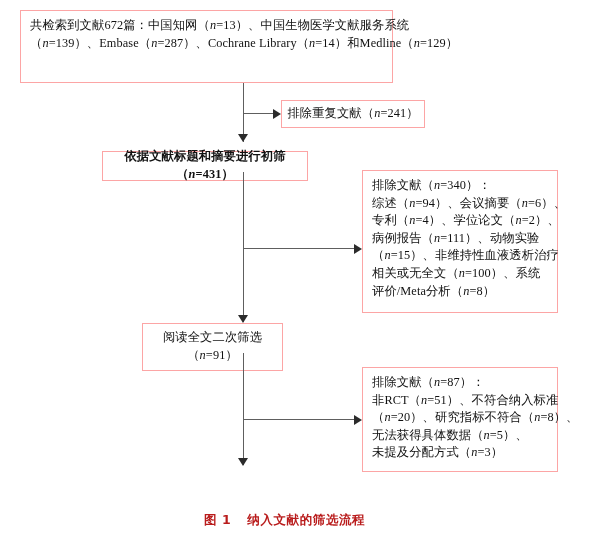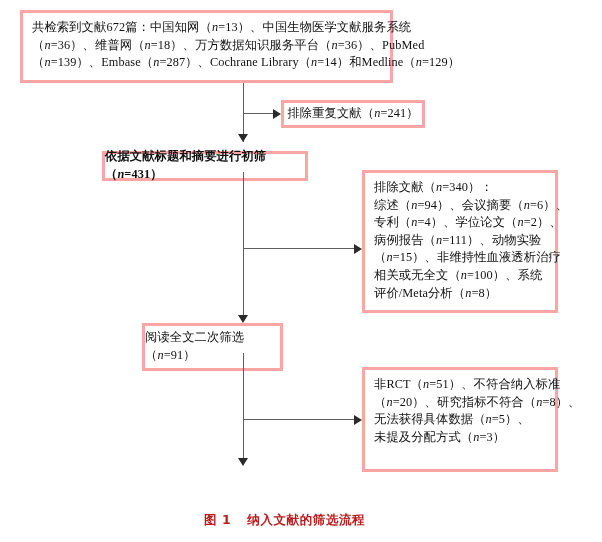--- a/index.html
+++ b/index.html
@@ -15,31 +15,32 @@
   #canvas {
     position: relative;
     width: 602px;
     height: 542px;
     background: #ffffff;
     overflow: hidden;
   }
   .box {
     position: absolute;
     box-sizing: border-box;
-    border: 3px solid #fca5a5;
+    border: 1px solid #fca5a5;
     background: #ffffff;
     color: #111111;
     font-size: 12.3px;
     line-height: 17.6px;
     letter-spacing: 0.1px;
   }
   .box-centered {
     display: flex;
     align-items: center;
     justify-content: center;
+    text-align: center;
   }
   .box-left {
     padding: 6px 8px 6px 9px;
     text-align: left;
   }
   .box-left .ln {
     display: block;
     white-space: nowrap;
   }
 
@@ -80,21 +81,20 @@
     white-space: nowrap;
   }
 </style>
 </head>
 <body>
 
 <div id="canvas">
 
   <div class="box box-left" style="left:20px; top:10px; width:373px; height:73px;">
     <span class="ln">共检索到文献672篇：中国知网（<i>n</i>=13）、中国生物医学文献服务系统</span>
-    <span class="ln">（<i>n</i>=36）、维普网（<i>n</i>=18）、万方数据知识服务平台（<i>n</i>=36）、PubMed</span>
     <span class="ln">（<i>n</i>=139）、Embase（<i>n</i>=287）、Cochrane Library（<i>n</i>=14）和Medline（<i>n</i>=129）</span>
   </div>
 
   <div class="vline" style="left:243px; top:83px; height:59px;"></div>
 
   <div class="hline" style="left:243px; top:113px; width:30px;"></div>
   <div class="arrow-right" style="left:273px; top:109px;"></div>
 
   <div class="arrow-down" style="left:238px; top:134px;"></div>
 
@@ -124,20 +124,21 @@
   <div class="box box-centered" style="left:142px; top:323px; width:141px; height:48px;">
     <span>阅读全文二次筛选（<i>n</i>=91）</span>
   </div>
 
   <div class="vline" style="left:243px; top:353px; height:112px;"></div>
   <div class="hline" style="left:243px; top:419px; width:111px;"></div>
   <div class="arrow-right" style="left:354px; top:415px;"></div>
   <div class="arrow-down" style="left:238px; top:458px;"></div>
 
   <div class="box box-left" style="left:362px; top:367px; width:196px; height:105px;">
+    <span class="ln">排除文献（<i>n</i>=87）：</span>
     <span class="ln">非RCT（<i>n</i>=51）、不符合纳入标准</span>
     <span class="ln">（<i>n</i>=20）、研究指标不符合（<i>n</i>=8）、</span>
     <span class="ln">无法获得具体数据（<i>n</i>=5）、</span>
     <span class="ln">未提及分配方式（<i>n</i>=3）</span>
   </div>
 
 
   <div class="caption" style="left:204px; top:512px;">
     <span>图 1</span>
     <span style="display:inline-block;width:11px;"></span><span>纳入文献的筛选流程</span>

